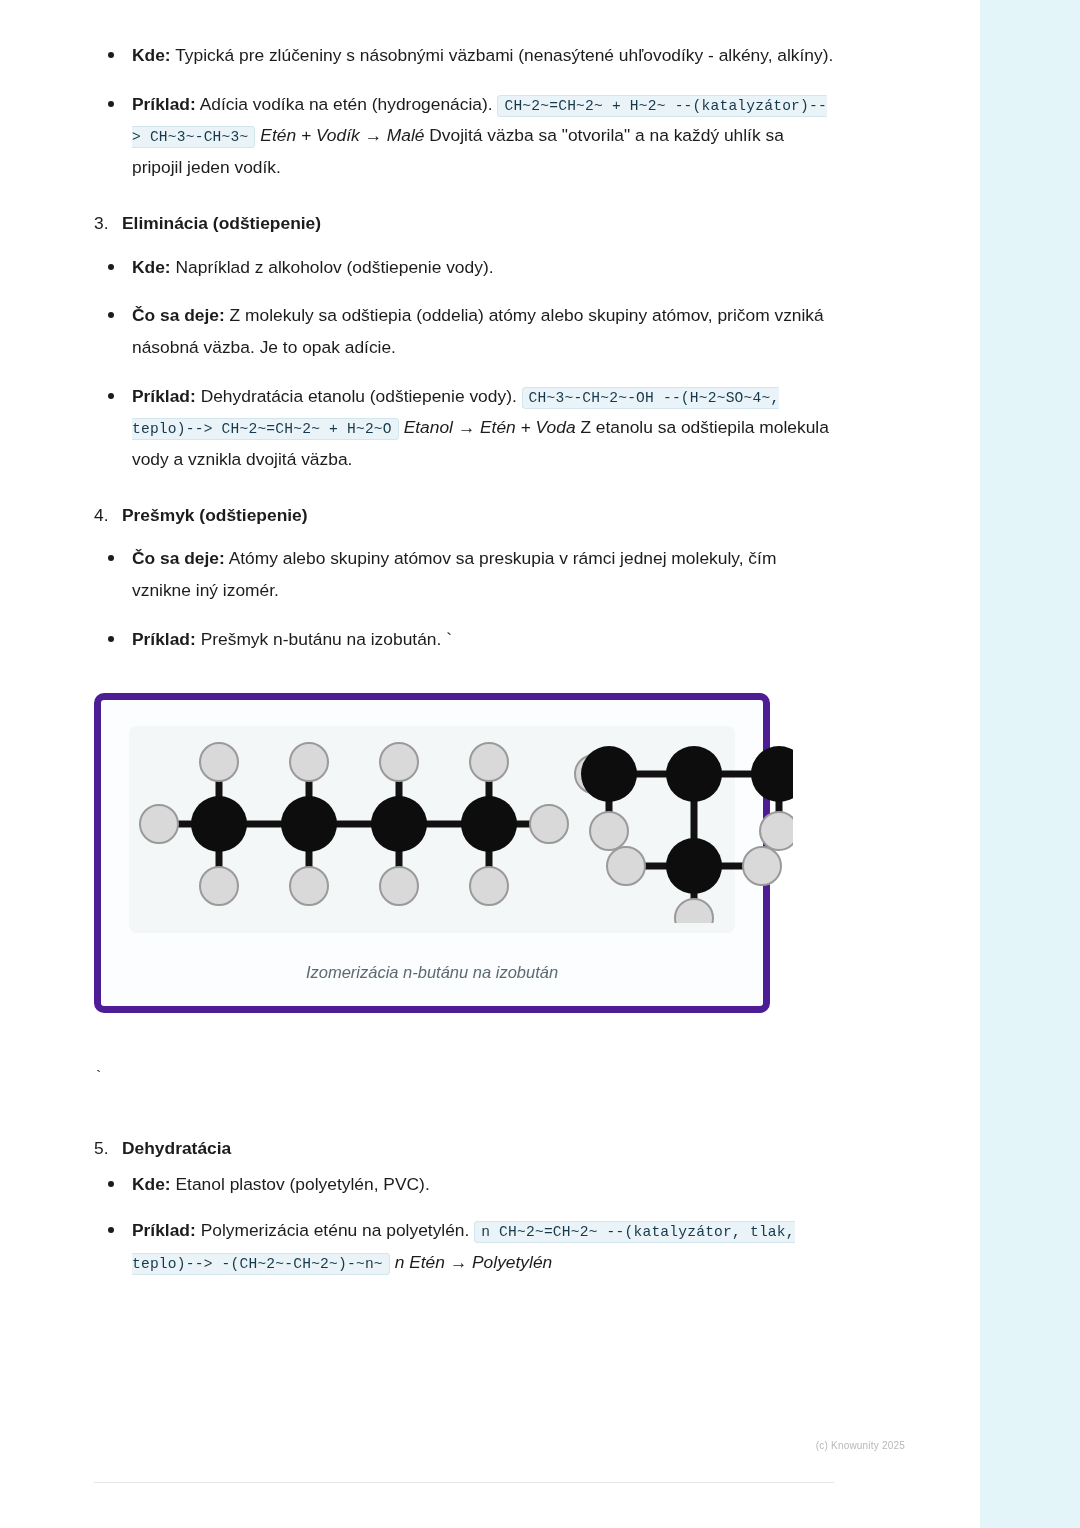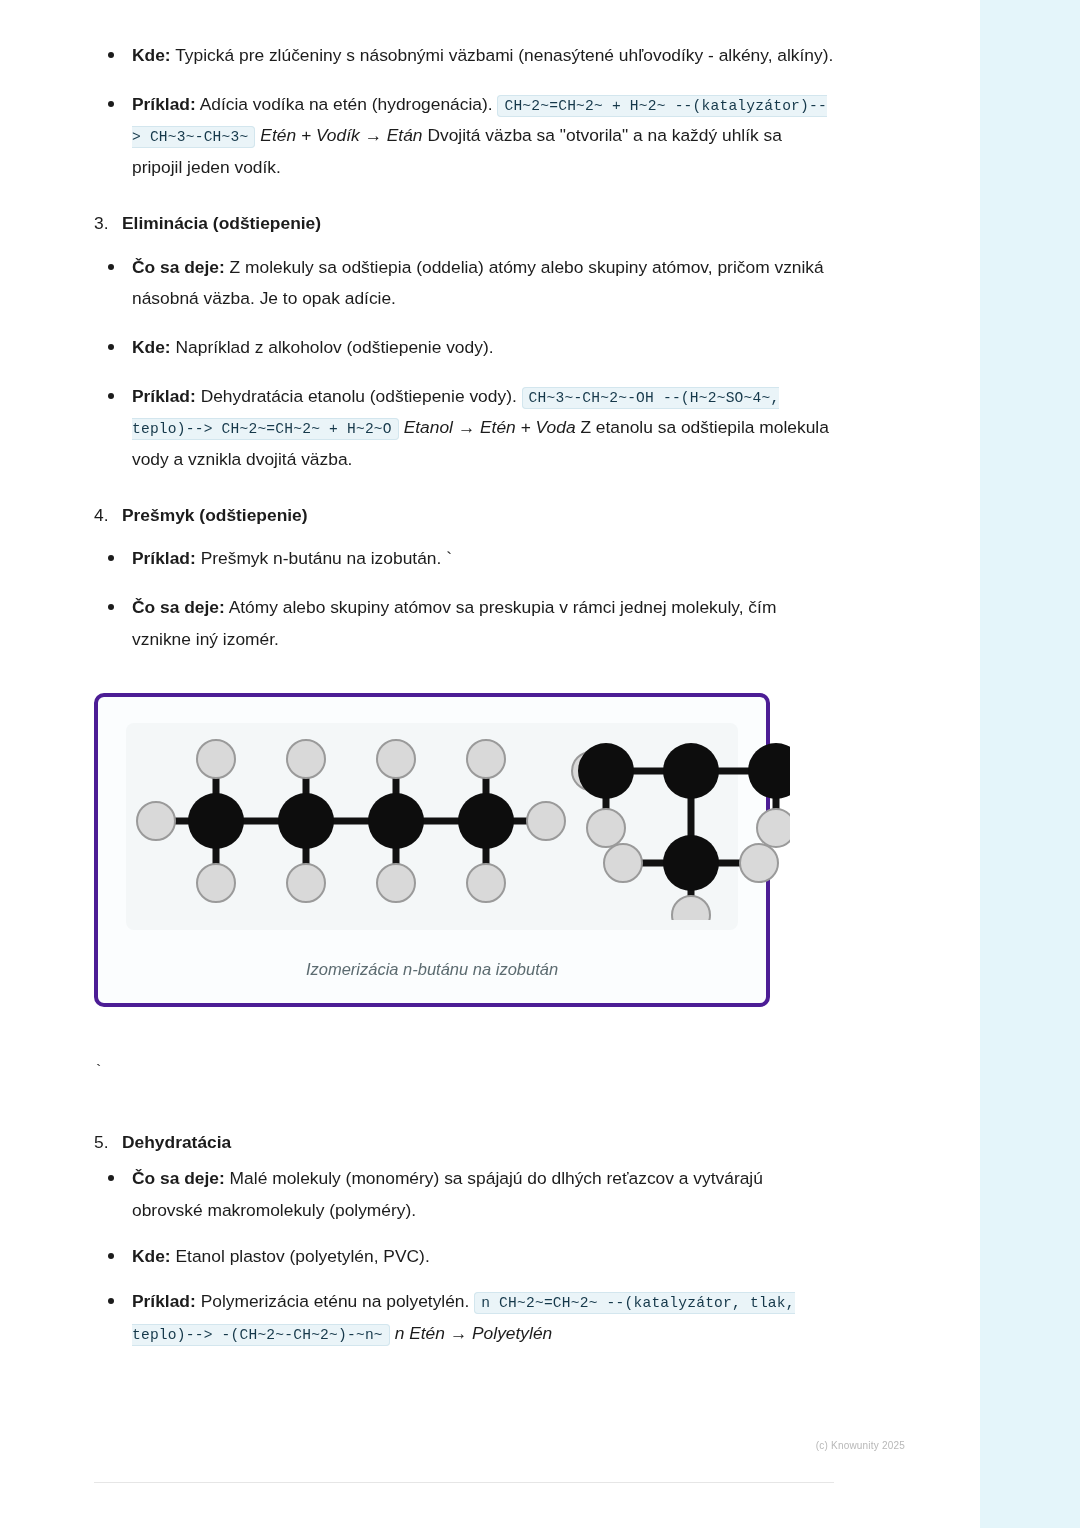--- a/index.html
+++ b/index.html
@@ -105,21 +105,21 @@
     white-space: normal;
     letter-spacing: 0.2px;
   }
   .ital {
     font-style: italic;
   }
 
   
   .figure {
     margin: 38px 0 0 0;
-    border: 4px solid #4c1d95;
+    border: 7px solid #4c1d95;
     border-radius: 10px;
     background: #fbfdfe;
     padding: 26px 28px 24px 28px;
     width: 676px;
     box-sizing: border-box;
   }
   .figure-inner {
     background: #f4f7f8;
     border-radius: 8px;
     padding: 10px;
@@ -178,48 +178,48 @@
 <div class="page-edge-inner"></div>
 
 <div class="sheet">
   <div class="content">
 
     <ul class="bullets">
       <li class="bullet">
         <span class="lbl">Kde:</span><span> Typická pre zlúčeniny s násobnými väzbami (nenasýtené uhľovodíky - alkény, alkíny).</span>
       </li>
       <li class="bullet">
-        <span class="lbl">Príklad:</span><span> Adícia vodíka na etén (hydrogenácia). </span><code class="chem">CH~2~=CH~2~ + H~2~ --(katalyzátor)--&gt; CH~3~-CH~3~</code> <span class="ital">Etén + Vodík → Etán</span><span> Dvojitá väzba sa "otvorila" a na každý uhlík sa pripojil jeden vodík.</span>
+        <span class="lbl">Príklad:</span><span> Adícia vodíka na etén (hydrogenácia). </span><code class="chem">CH~2~=CH~2~ + H~2~ --(katalyzátor)--&gt; CH~3~-CH~3~</code> <span class="ital">Etén + Vodík → Malé</span><span> Dvojitá väzba sa "otvorila" a na každý uhlík sa pripojil jeden vodík.</span>
       </li>
     </ul>
 
     <div class="num-head">
       <span class="num">3.</span><span>Eliminácia (odštiepenie)</span>
     </div>
     <ul class="bullets">
       <li class="bullet">
+        <span class="lbl">Kde:</span><span> Napríklad z alkoholov (odštiepenie vody).</span>
+      </li>
+      <li class="bullet">
         <span class="lbl">Čo sa deje:</span><span> Z molekuly sa odštiepia (oddelia) atómy alebo skupiny atómov, pričom vzniká násobná väzba. Je to opak adície.</span>
-      </li>
-      <li class="bullet">
-        <span class="lbl">Kde:</span><span> Napríklad z alkoholov (odštiepenie vody).</span>
       </li>
       <li class="bullet">
         <span class="lbl">Príklad:</span><span> Dehydratácia etanolu (odštiepenie vody). </span><code class="chem">CH~3~-CH~2~-OH --(H~2~SO~4~, teplo)--&gt; CH~2~=CH~2~ + H~2~O</code> <span class="ital">Etanol → Etén + Voda</span><span> Z etanolu sa odštiepila molekula vody a vznikla dvojitá väzba.</span>
       </li>
     </ul>
 
     <div class="num-head">
       <span class="num">4.</span><span>Prešmyk (odštiepenie)</span>
     </div>
     <ul class="bullets">
       <li class="bullet">
+        <span class="lbl">Čo sa deje:</span><span> Atómy alebo skupiny atómov sa preskupia v rámci jednej molekuly, čím vznikne iný izomér.</span>
+      </li>
+      <li class="bullet">
         <span class="lbl">Príklad:</span><span> Prešmyk n-butánu na izobután. `</span>
-      </li>
-      <li class="bullet">
-        <span class="lbl">Čo sa deje:</span><span> Atómy alebo skupiny atómov sa preskupia v rámci jednej molekuly, čím vznikne iný izomér.</span>
       </li>
     </ul>
 
     <div class="figure">
       <div class="figure-inner">
         <svg width="654" height="187" viewBox="0 0 654 187">
           <g stroke="#111111" stroke-width="7">
 
             <line x1="80" y1="88" x2="350" y2="88"></line>
             <line x1="20" y1="88" x2="80" y2="88"></line>
@@ -278,23 +278,20 @@
     </div>
 
     <div class="backtick-line">`</div>
 
     <div class="section5">
       <div class="num-head">
         <span class="num">5.</span><span>Dehydratácia</span>
       </div>
       <ul class="bullets">
         <li class="bullet">
-          <span class="lbl">Čo sa deje:</span><span> Malé molekuly (monoméry) sa spájajú do dlhých reťazcov a vytvárajú obrovské makromolekuly (polyméry).</span>
-        </li>
-        <li class="bullet">
           <span class="lbl">Kde:</span><span> Etanol plastov (polyetylén, PVC).</span>
         </li>
         <li class="bullet">
           <span class="lbl">Príklad:</span><span> Polymerizácia eténu na polyetylén. </span><code class="chem">n CH~2~=CH~2~ --(katalyzátor, tlak, teplo)--&gt; -(CH~2~-CH~2~)-~n~</code> <span class="ital">n Etén → Polyetylén</span>
         </li>
       </ul>
     </div>
 
   </div>
 

